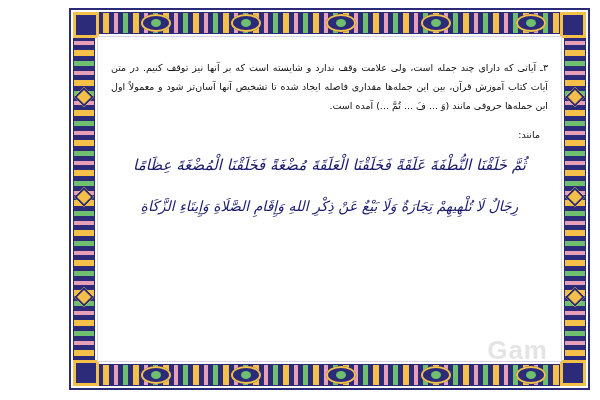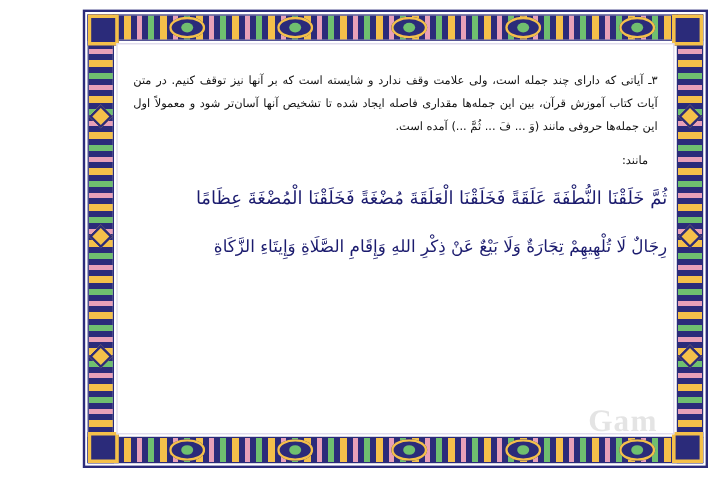--- a/index.html
+++ b/index.html
@@ -138,39 +138,41 @@
 
   .mesal {
     margin: 14px 16px 0 8px;
     font-size: 9.5px;
     color: #111111;
     text-align: right;
   }
 
   .ayah-block {
     margin-top: 10px;
+    text-align: center;
+    font-style: italic;
   }
   .ayah {
     font-family: "DejaVu Sans", sans-serif;
     font-size: 15px;
     line-height: 2.1;
     color: #1b1b6e;
     letter-spacing: 0.5px;
     direction: rtl;
     white-space: nowrap;
   }
   .ayah.small {
     font-size: 14px;
   }
 
   .watermark {
     position: absolute;
     right: 52px;
     bottom: 34px;
-    font-family: Liberation Serif, serif;
+    font-family: Liberation Sans, sans-serif;
     font-size: 26px;
     font-weight: bold;
     color: #cfcfcf;
     opacity: 0.55;
     letter-spacing: 1px;
     direction: ltr;
   }
 </style>
 </head>
 <body>

